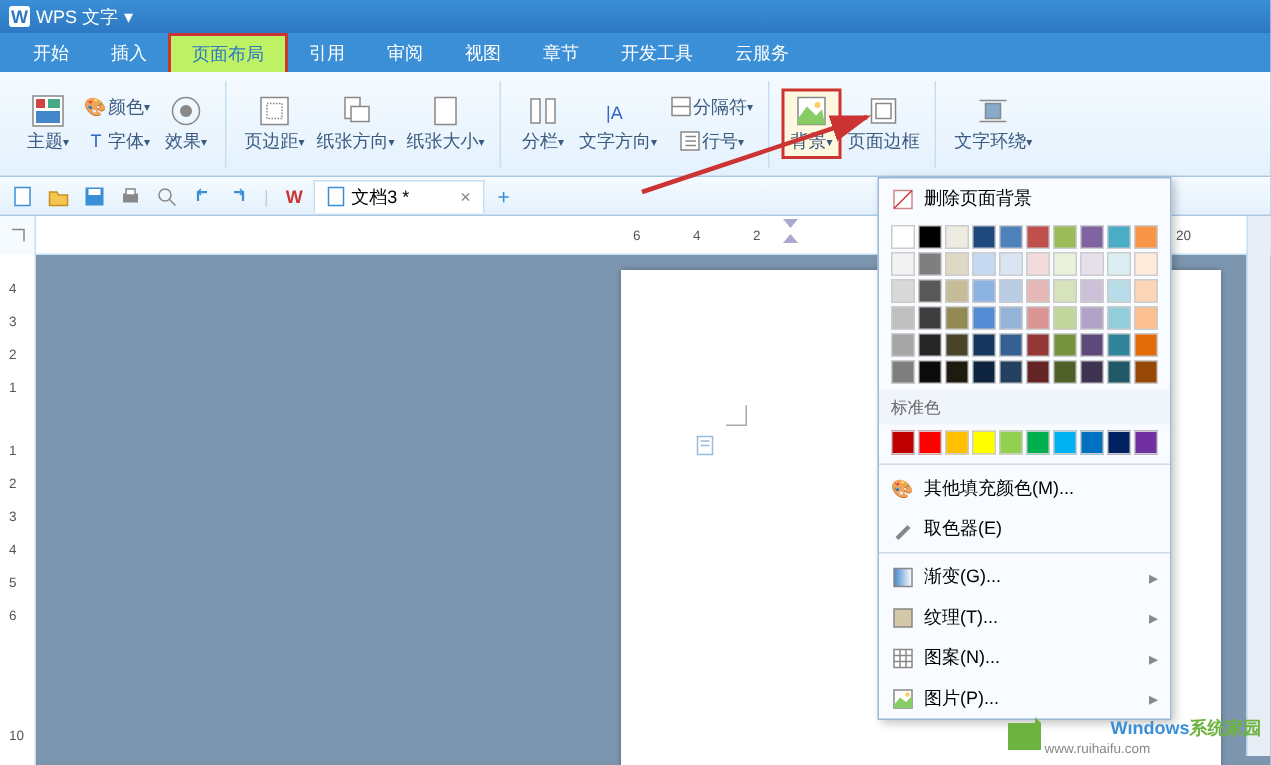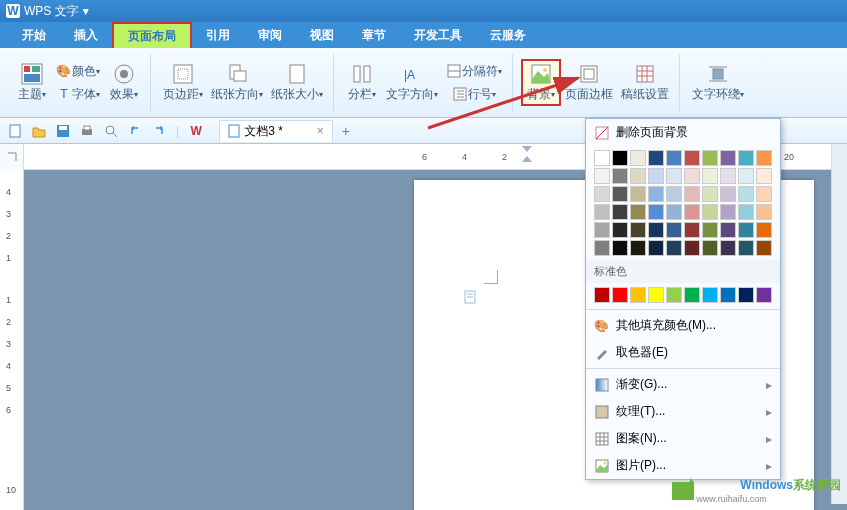--- a/index.html
+++ b/index.html
@@ -6,37 +6,37 @@
 body{background:#fff;width:847px;height:510px;overflow:hidden;position:relative;}
 
 
 .titlebar{height:22px;background:linear-gradient(#3a8fd6,#2d78c4);display:flex;align-items:center;padding:0 6px;color:#fff;}
 .titlebar .app-icon{width:14px;height:14px;background:#fff;color:#2d78c4;display:flex;align-items:center;justify-content:center;margin-right:4px;font-weight:bold;border-radius:2px;}
 .titlebar .app-name{font-size:12px;}
 .titlebar .dd{margin-left:4px;}
 
 
 .menubar{height:26px;background:#3a8fd6;display:flex;align-items:stretch;padding-left:8px;color:#fff;}
-.menubar .tab{padding:0 14px;display:flex;align-items:center;cursor:pointer;font-weight:bold;}
+.menubar .tab{padding:0 14px;display:flex;align-items:center;cursor:pointer;}
 .menubar .tab.active{background:#bef264;color:#2d78c4;border:2px solid #c33;border-bottom:none;}
 
 
 .ribbon{height:70px;background:linear-gradient(#f5fbff,#e4f1fd);border-bottom:1px solid #a8c8e4;display:flex;align-items:center;padding:0 6px;gap:2px;position:relative;}
 .rgroup{display:flex;align-items:center;height:58px;padding:0 6px;border-right:1px solid #c7dff2;}
 .rbtn{display:flex;flex-direction:column;align-items:center;justify-content:center;min-width:40px;padding:2px 4px;cursor:pointer;}
 .rbtn .ic{width:24px;height:24px;display:flex;align-items:center;justify-content:center;}
 .rbtn.small{min-width:auto;flex-direction:row;}
 .rbtn .lbl{font-size:11px;color:#3a5a80;display:flex;align-items:center;gap:0;}
 .rbtn.highlight{border:2px solid #c33;background:#fff8e1;padding:1px 3px;}
 .dd-arrow{font-size:8px;color:#3a5a80;}
 
 
 .qat{height:26px;background:linear-gradient(#f5fbff,#e4f1fd);border-bottom:1px solid #a8c8e4;display:flex;align-items:center;padding:0 4px;gap:2px;}
 .qat .qbtn{width:22px;height:20px;display:flex;align-items:center;justify-content:center;cursor:pointer;}
-.doc-tab{margin-left:10px;display:flex;align-items:center;padding:2px 8px;background:#fff;border:1px solid #c7dff2;border-bottom:none;gap:4px;}
+.doc-tab{display:flex;align-items:center;padding:2px 8px;background:#fff;border:1px solid #c7dff2;border-bottom:none;gap:4px;}
 .doc-tab .x{margin-left:30px;color:#888;}
 
 
 .ruler-wrap{height:26px;background:#eef7ff;display:flex;position:relative;}
 .ruler-corner{width:24px;height:26px;border-right:1px solid #c7dff2;background:#f5fbff;display:flex;align-items:center;justify-content:center;}
 .ruler{flex:1;position:relative;background:#fff;border-bottom:1px solid #c7dff2;}
 .ruler .tick{position:absolute;top:8px;font-size:9px;color:#555;}
 .ruler .indent{position:absolute;top:2px;}
 
 
@@ -246,34 +246,20 @@
       </div>
     <div class="rbtn">
         <span class="ic">
           <svg width="22" height="22">
             <rect x="3" y="3" width="16" height="16" fill="#fff" stroke="#888"></rect>
             <rect x="6" y="6" width="10" height="10" fill="none" stroke="#888"></rect>
           </svg>
         </span>
         <span class="lbl">
           <span>页面边框</span>
-        </span>
-      </div>
-    <div class="rbtn">
-        <span class="ic">
-          <svg width="22" height="22">
-            <rect x="3" y="3" width="16" height="16" fill="#fff" stroke="#888"></rect>
-            <line x1="3" y1="8" x2="19" y2="8" stroke="#c66"></line>
-            <line x1="3" y1="13" x2="19" y2="13" stroke="#c66"></line>
-            <line x1="8" y1="3" x2="8" y2="19" stroke="#c66"></line>
-            <line x1="13" y1="3" x2="13" y2="19" stroke="#c66"></line>
-          </svg>
-        </span>
-        <span class="lbl">
-          <span>稿纸设置</span>
         </span>
       </div>
   </div>
   <div class="rgroup" style="border-right:none;">
     <div class="rbtn">
         <span class="ic">
           <svg width="22" height="22">
             <rect x="6" y="6" width="10" height="10" fill="#8ac" stroke="#888"></rect>
             <line x1="2" y1="4" x2="20" y2="4" stroke="#888"></line>
             <line x1="2" y1="18" x2="20" y2="18" stroke="#888"></line>

